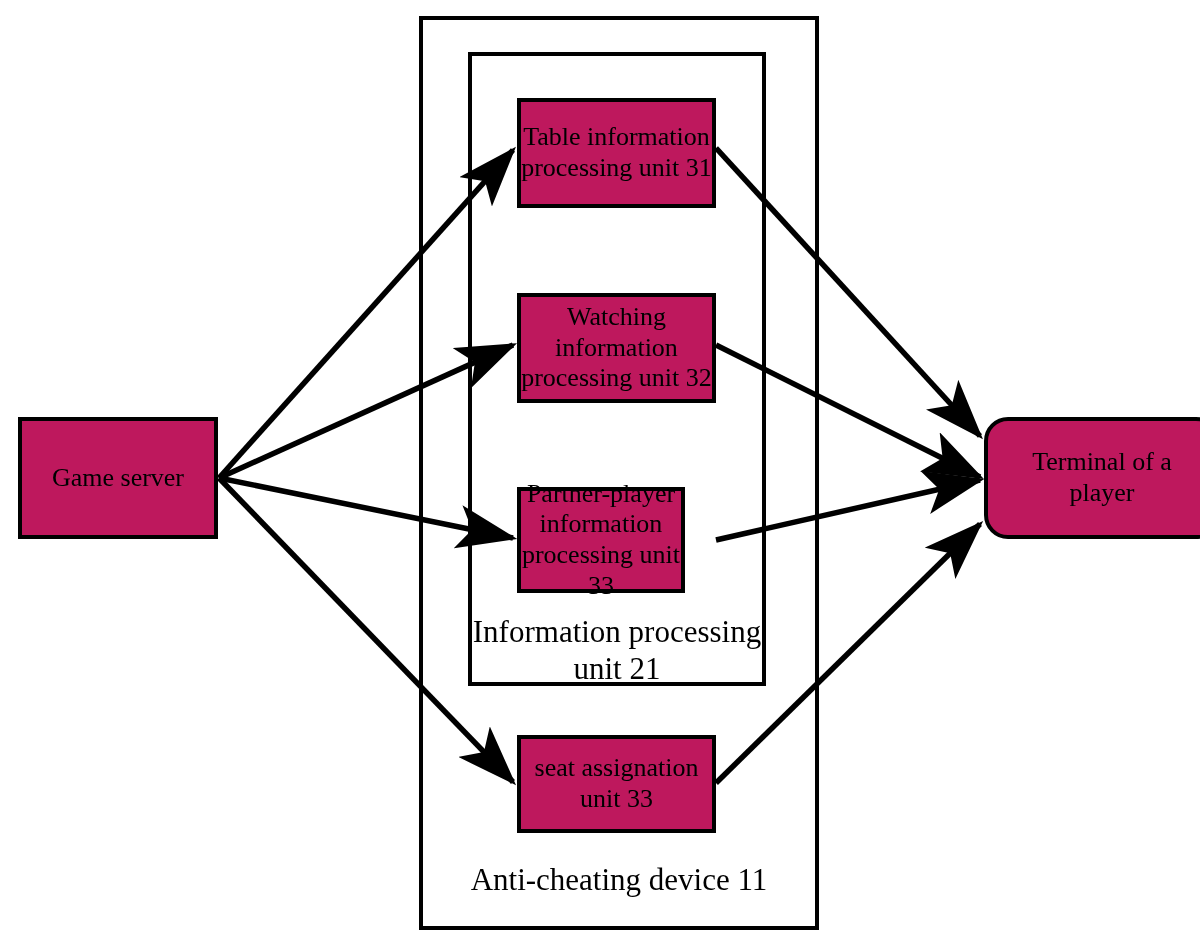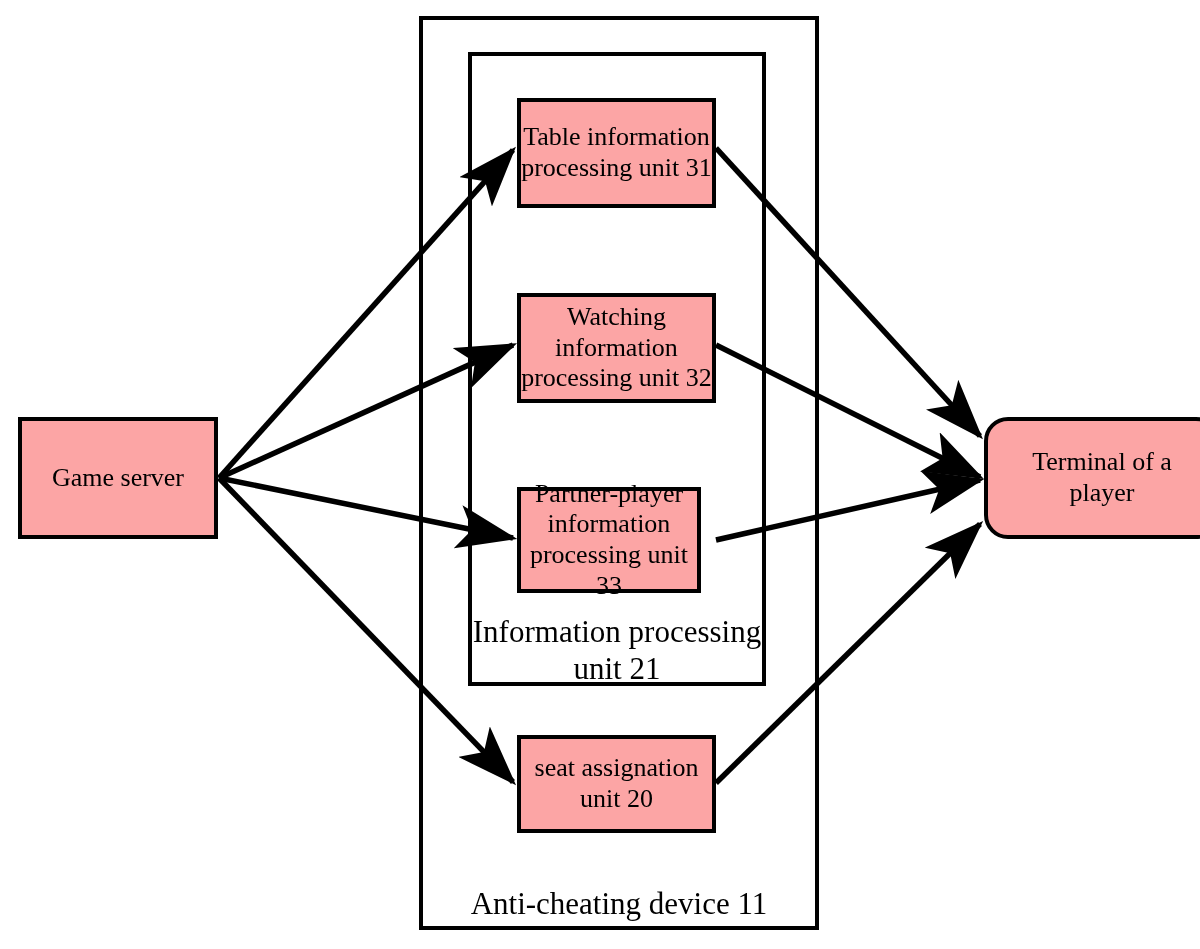--- a/index.html
+++ b/index.html
@@ -22,21 +22,21 @@
   #edges-layer {
     position: absolute;
     left: 0;
     top: 0;
     width: 1200px;
     height: 949px;
   }
   .node-box {
     position: absolute;
     box-sizing: border-box;
-    background: #fca5a5;
+    background: #be185d;
     border: 4px solid #000000;
     display: flex;
     align-items: center;
     justify-content: center;
     text-align: center;
     z-index: 3;
   }
   .node-label {
     display: block;
     line-height: 1.18;
@@ -60,25 +60,25 @@
   }
   
   #game-server-box   { left: 18px;  top: 417px; width: 200px; height: 122px; }
   #terminal-box      { left: 984px; top: 417px; width: 236px; height: 122px; border-radius: 24px; }
 
   #outer-container   { left: 419px; top: 16px;  width: 400px; height: 914px; }
   #inner-container   { left: 468px; top: 52px;  width: 298px; height: 634px; }
 
   #table-info-box    { left: 517px; top:  98px; width: 199px; height: 110px; }
   #watching-box      { left: 517px; top: 293px; width: 199px; height: 110px; justify-content: flex-end; }
-  #partner-box       { left: 517px; top: 487px; width: 184px; height: 106px; }
+  #partner-box       { left: 517px; top: 487px; width: 168px; height: 106px; }
   #seat-box          { left: 517px; top: 735px; width: 199px; height:  98px; }
 
   #inner-caption     { left: 468px; top: 614px; width: 298px; }
-  #outer-caption     { left: 419px; top: 862px; width: 400px; margin-top: 24px; }
+  #outer-caption     { left: 419px; top: 862px; width: 400px; }
   
   #table-info-box .node-label,
   #watching-box   .node-label,
   #partner-box    .node-label {
     width: 216px;
   }
   #seat-box .node-label { width: 199px; }
 </style>
 </head>
 <body>
@@ -130,21 +130,21 @@
   </div>
 
   <div class="node-box" id="partner-box">
     <span class="node-label">Partner-player
 information
 processing unit 33</span>
   </div>
 
   <div class="node-box" id="seat-box">
     <span class="node-label">seat assignation
-unit 20</span>
+unit 33</span>
   </div>
 
   <div class="container-caption" id="inner-caption">Information processing
 unit 21</div>
 
   <div class="container-caption" id="outer-caption">Anti-cheating device 11</div>
 
 </div>
 
 </body></html>

